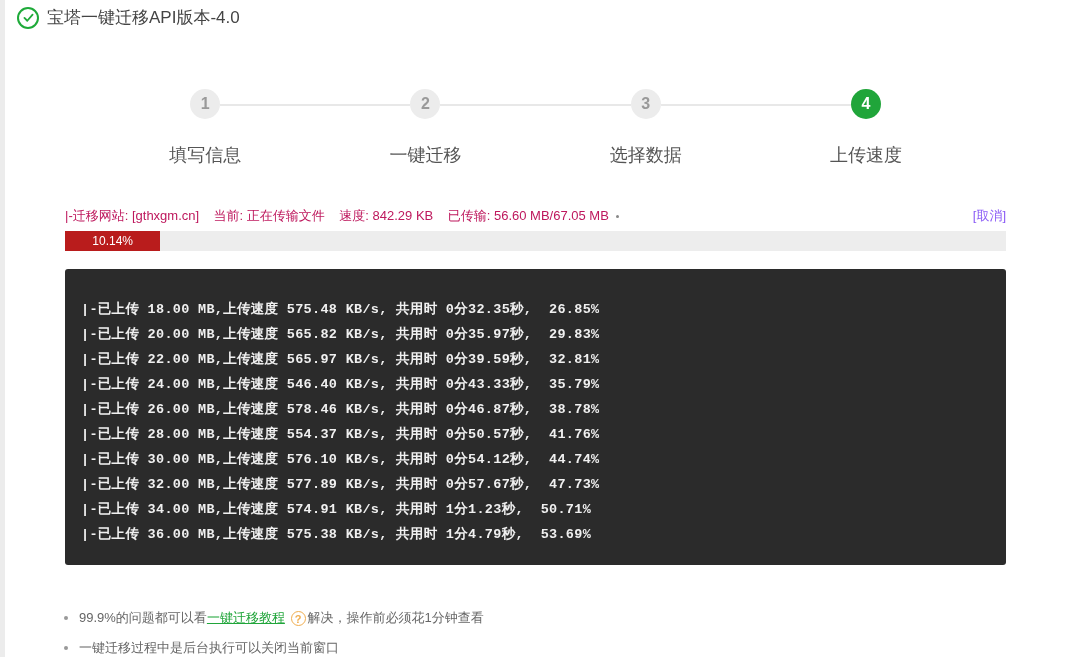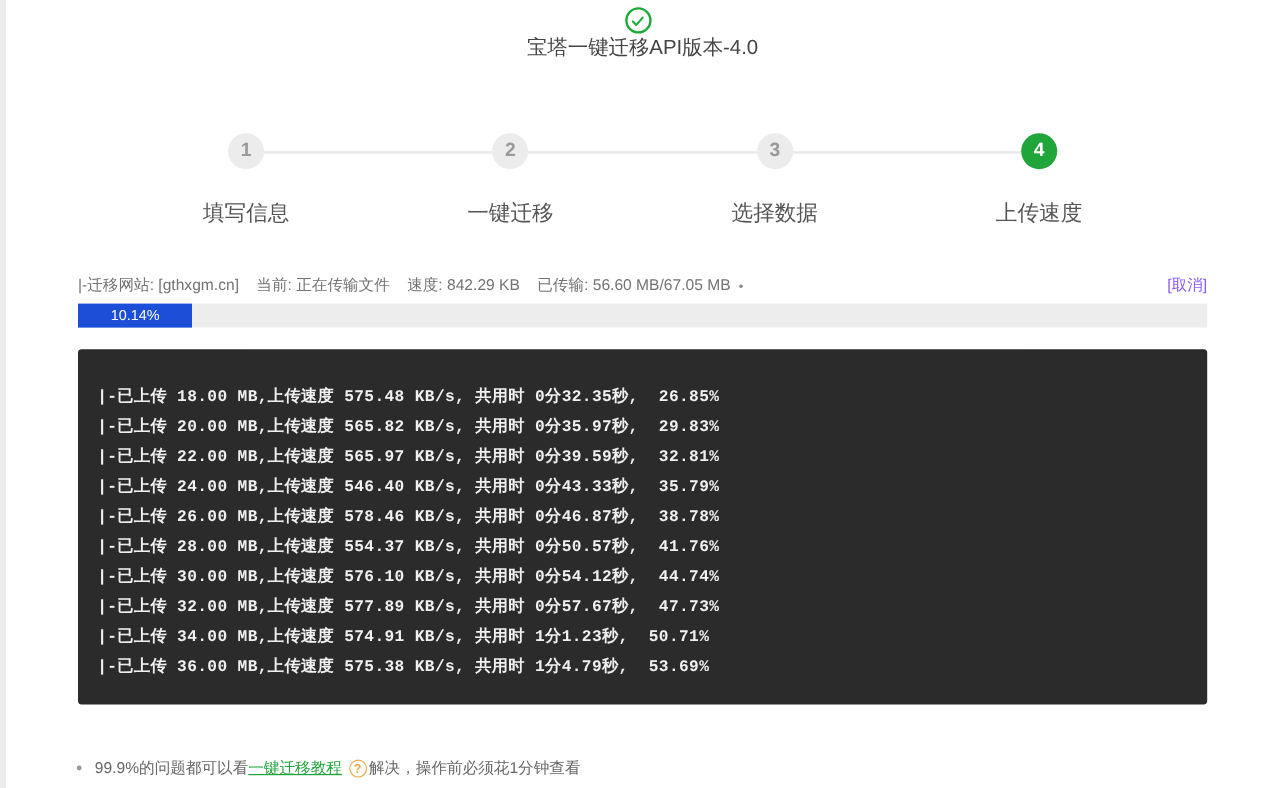--- a/index.html
+++ b/index.html
@@ -24,21 +24,20 @@
     padding: 0;
     background: #fff;
     height: 100%;
   }
   .header {
     display: flex;
     align-items: center;
     padding: 6px 12px 10px 12px;
     font-size: 17px;
     color: #444;
-    flex-direction: column;
   }
   .check-icon {
     width: 22px; height: 22px;
     border-radius: 50%;
     border: 2px solid #1eaa39;
     display: inline-flex;
     align-items: center;
     justify-content: center;
     margin-right: 8px;
     color: #1eaa39;
@@ -100,21 +99,21 @@
 
   
   .status-row {
     display: flex;
     align-items: center;
     justify-content: space-between;
     font-size: 13px;
     color: #555;
     margin-bottom: 6px;
   }
-  .status-text span { color: #737373; }
+  .status-text span { color: #be185d; }
   .status-dot {
     display: inline-block;
     width: 3px; height: 3px;
     border-radius: 50%;
     background: #888;
     vertical-align: middle;
     margin-left: 4px;
   }
   .cancel-link {
     color: #8b5cf6;
@@ -124,21 +123,21 @@
   
   .progress-outer {
     width: 100%;
     height: 20px;
     background: #ededed;
     position: relative;
     margin-bottom: 18px;
   }
   .progress-inner {
     height: 100%;
-    background: #1d4ed8;
+    background: #b91c1c;
     color: #fff;
     font-size: 12px;
     display: flex;
     align-items: center;
     justify-content: center;
   }
 
   
   .terminal {
     background: #2b2b2b;

